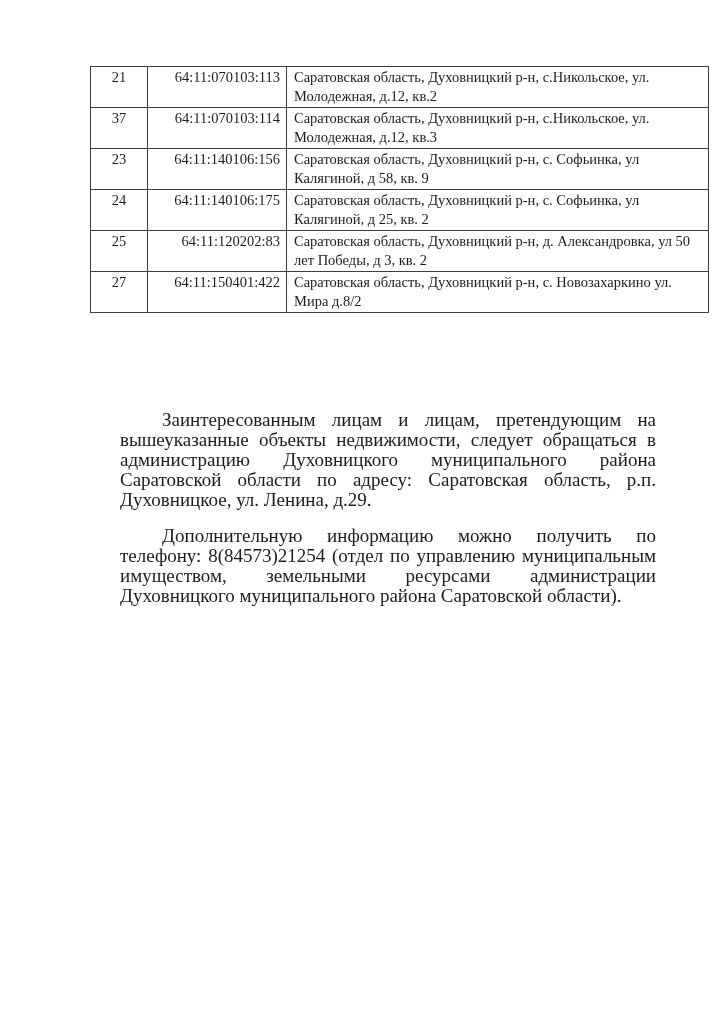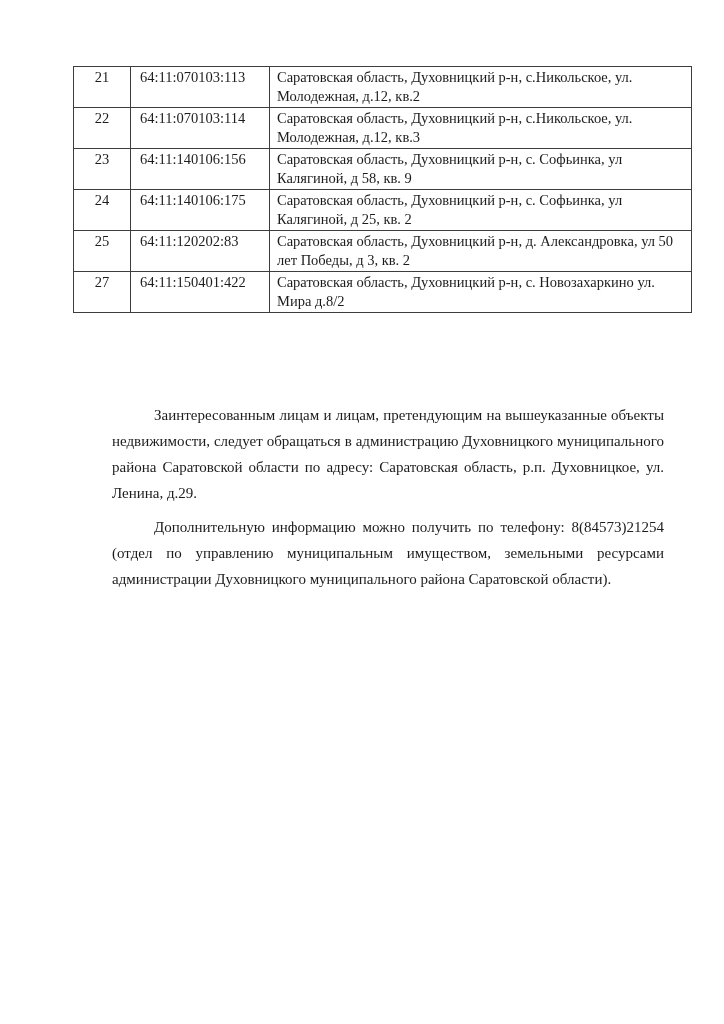--- a/index.html
+++ b/index.html
@@ -7,21 +7,21 @@
     position: relative;
     width: 724px;
     height: 1024px;
     background: #ffffff;
     font-family: "Liberation Serif", serif;
     color: #1c1c1c;
     overflow: hidden;
   }
   table.props {
     position: absolute;
-    left: 73px;
+    left: 90px;
     top: 66px;
     width: 618px;
     border-collapse: collapse;
     table-layout: fixed;
   }
   table.props td {
     border: 1.5px solid #3d3d3d;
     vertical-align: top;
     font-size: 14.5px;
     line-height: 18.5px;
@@ -30,31 +30,32 @@
     overflow: hidden;
   }
   table.props td.num {
     text-align: center;
     padding-left: 2px;
     padding-right: 2px;
   }
   table.props td.cad {
     padding-left: 9px;
     white-space: nowrap;
+    text-align: right;
   }
   .paras {
     position: absolute;
     left: 104px;
     top: 394px;
     width: 568px;
   }
   .paras p {
-    margin: 8px;
-    font-size: 15px;
-    line-height: 26px;
+    margin: 16px;
+    font-size: 19px;
+    line-height: 20px;
     text-align: justify;
     text-indent: 42px;
   }
 </style>
 </head>
 <body>
 
 <div class="page">
 
   <table class="props">
@@ -63,21 +64,21 @@
       <col style="width:139px">
       <col style="width:422px">
     </colgroup>
     <tbody>
       <tr>
         <td class="num">21</td>
         <td class="cad">64:11:070103:113</td>
         <td class="adr">Саратовская область, Духовницкий р-н, с.Никольское, ул. Молодежная, д.12, кв.2</td>
       </tr>
       <tr>
-        <td class="num">22</td>
+        <td class="num">37</td>
         <td class="cad">64:11:070103:114</td>
         <td class="adr">Саратовская область, Духовницкий р-н, с.Никольское, ул. Молодежная, д.12, кв.3</td>
       </tr>
       <tr>
         <td class="num">23</td>
         <td class="cad">64:11:140106:156</td>
         <td class="adr">Саратовская область, Духовницкий р-н, с. Софьинка, ул Калягиной, д 58, кв. 9</td>
       </tr>
       <tr>
         <td class="num">24</td>

